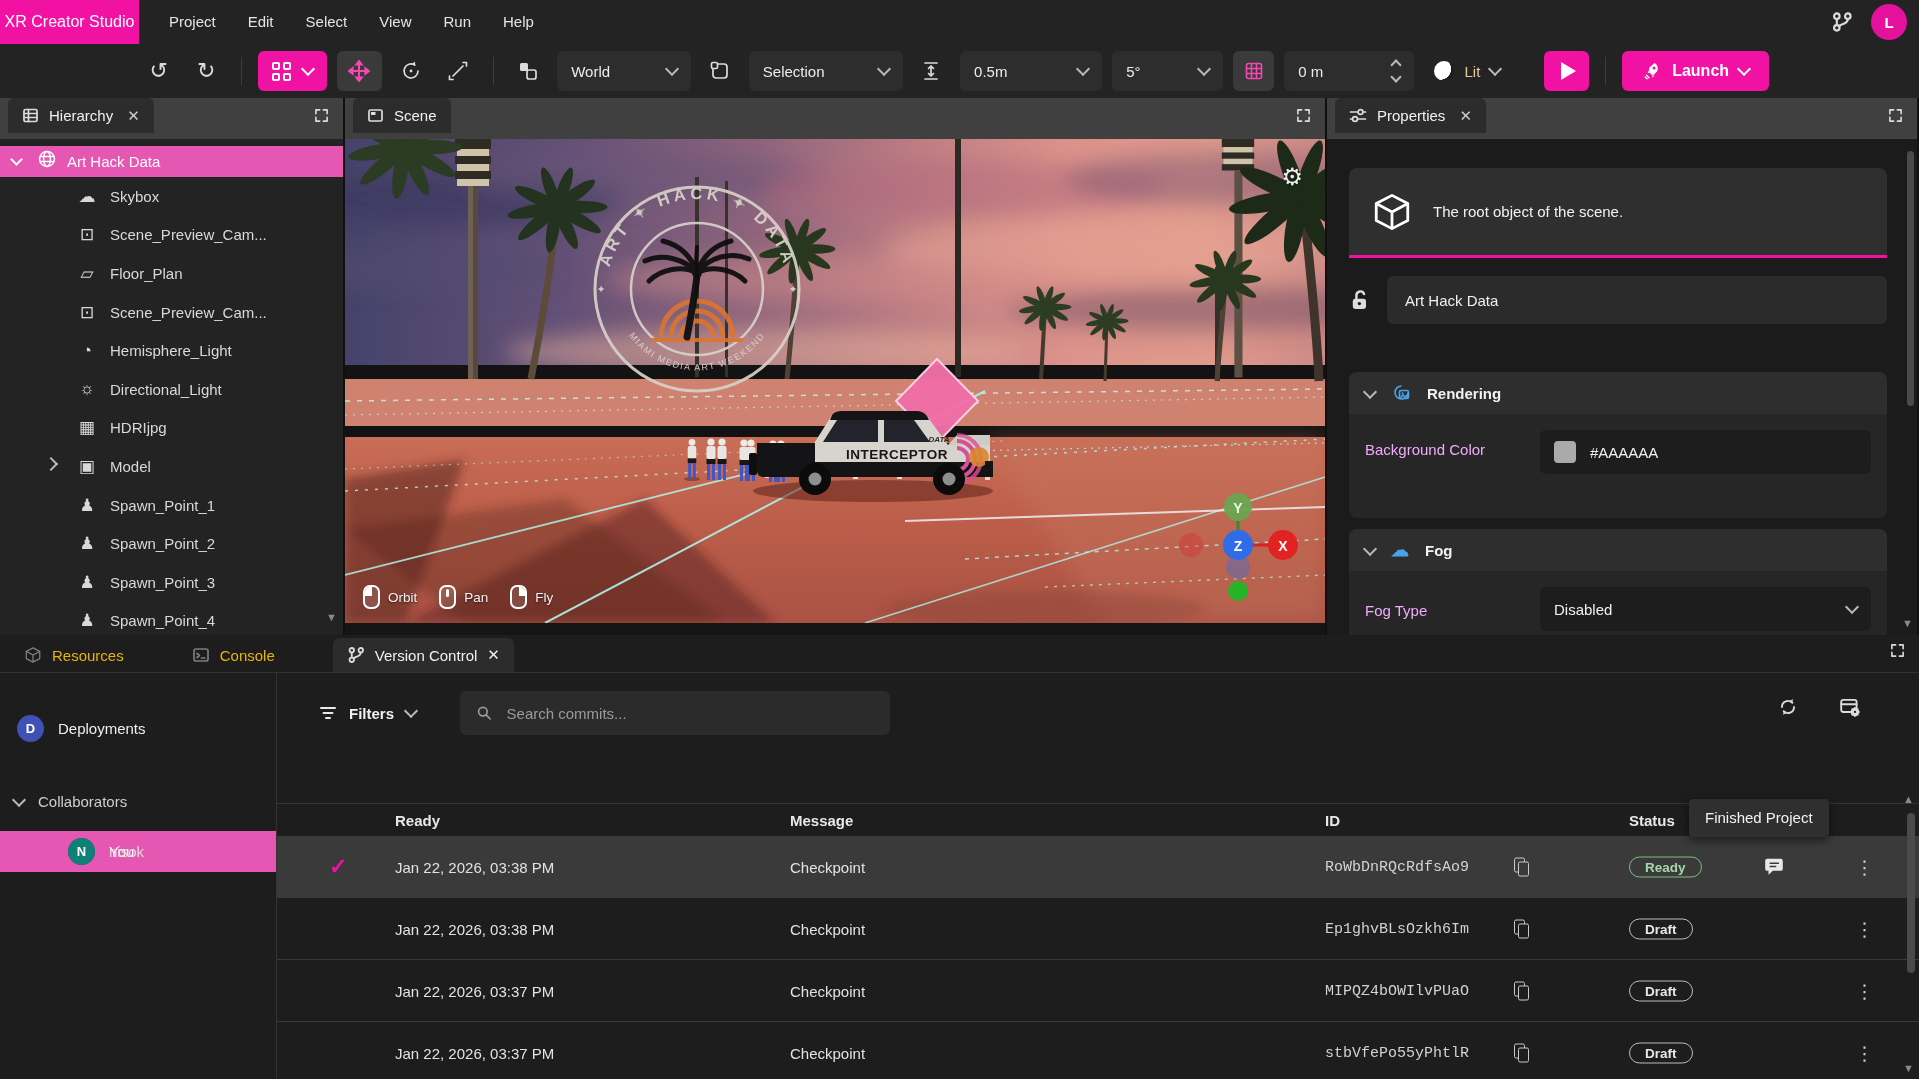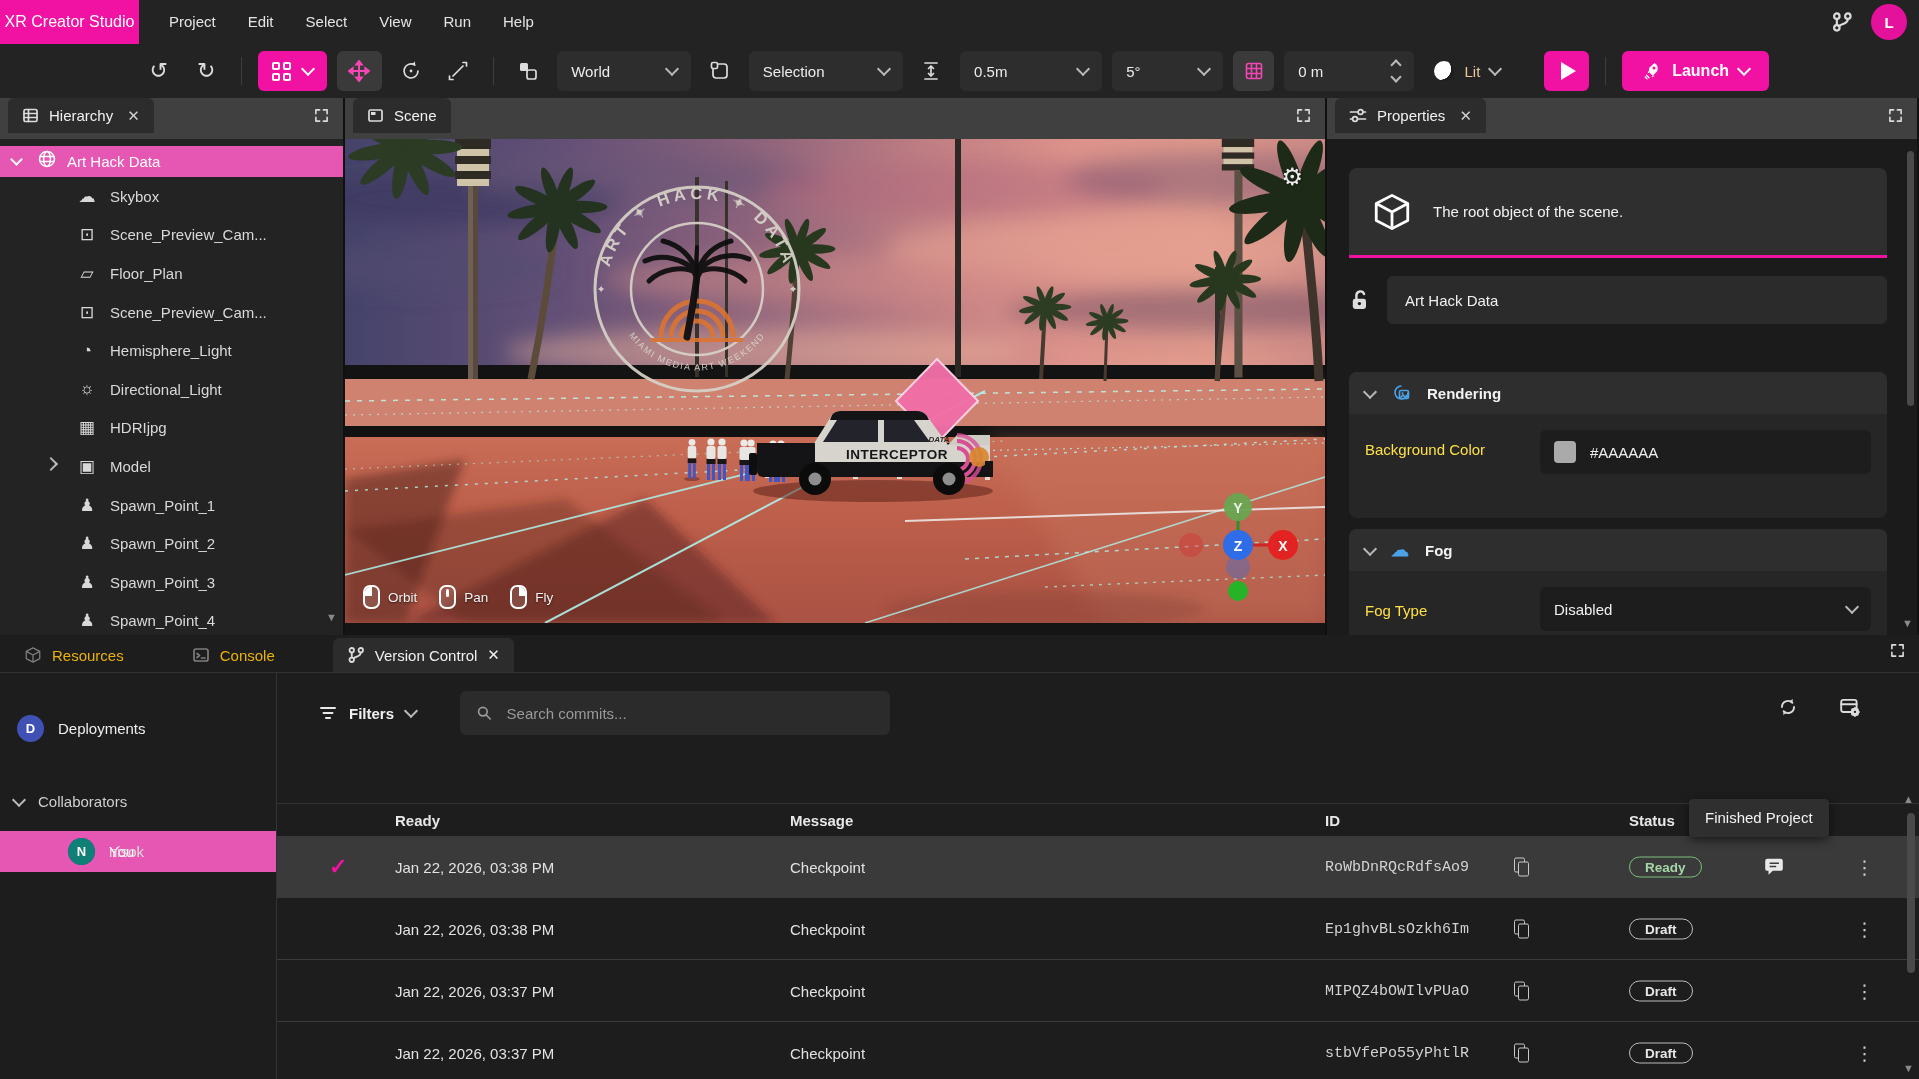--- a/index.html
+++ b/index.html
@@ -64,21 +64,21 @@
   .mouse.right::before{content:"";position:absolute;right:0;top:0;width:52%;height:46%;background:#fff;border-radius:0 5px 0 0}
   
   .props{position:absolute;left:0;top:41px;right:0;bottom:0;overflow:hidden}
   .p-card{position:absolute;left:22px;right:30px;top:29px;height:90px;background:#2f2f2f;border-radius:8px 8px 0 0;border-bottom:3px solid #f111a2;display:flex;align-items:center;gap:20px;padding:0 22px;box-sizing:border-box;color:#f2f2f2}
   .p-name-row{position:absolute;left:22px;right:30px;top:137px;height:48px;display:flex;align-items:center;gap:16px}
   .p-field{flex:1;height:48px;background:#2b2b2b;border-radius:6px;display:flex;align-items:center;padding:0 18px;color:#f0f0f0}
   .p-sec{position:absolute;left:22px;right:30px;background:#262626;border-radius:8px;overflow:hidden}
   .p-sec-head{height:42px;background:#2e2e2e;display:flex;align-items:center;gap:16px;padding:0 16px;font-weight:bold;color:#f2f2f2}
   .p-sec-head .cv{margin-top:-2px}
   .p-row{display:flex;align-items:flex-start;padding:16px}
-  .p-label{width:175px;color:#fde047;line-height:1.55;padding-top:8px}
+  .p-label{width:175px;color:#f0abfc;line-height:1.55;padding-top:8px}
   .p-input{flex:1;height:44px;background:#1d1d1d;border-radius:6px;display:flex;align-items:center;gap:14px;padding:0 14px;color:#f0f0f0}
   .swatch{width:22px;height:22px;border-radius:4px}
   .p-input .cv{margin-left:auto}
   .p-scroll{position:absolute;right:3px;top:12px;width:7px;height:255px;background:#4a4a4a;border-radius:4px}
   .p-scroll-arrow{position:absolute;right:4px;bottom:6px;color:#8a8a8a;font-size:11px}
   .blue{color:#4aa3e8}
   
   .bottom{position:absolute;left:0;top:635px;width:1919px;height:444px;background:#1d1d1d}
   .b-tabbar{height:37px;display:flex;align-items:flex-end;border-bottom:1px solid #333;position:relative}
   .b-tab{display:flex;align-items:center;gap:10px;padding:0 14px;height:34px;color:#eab308}

